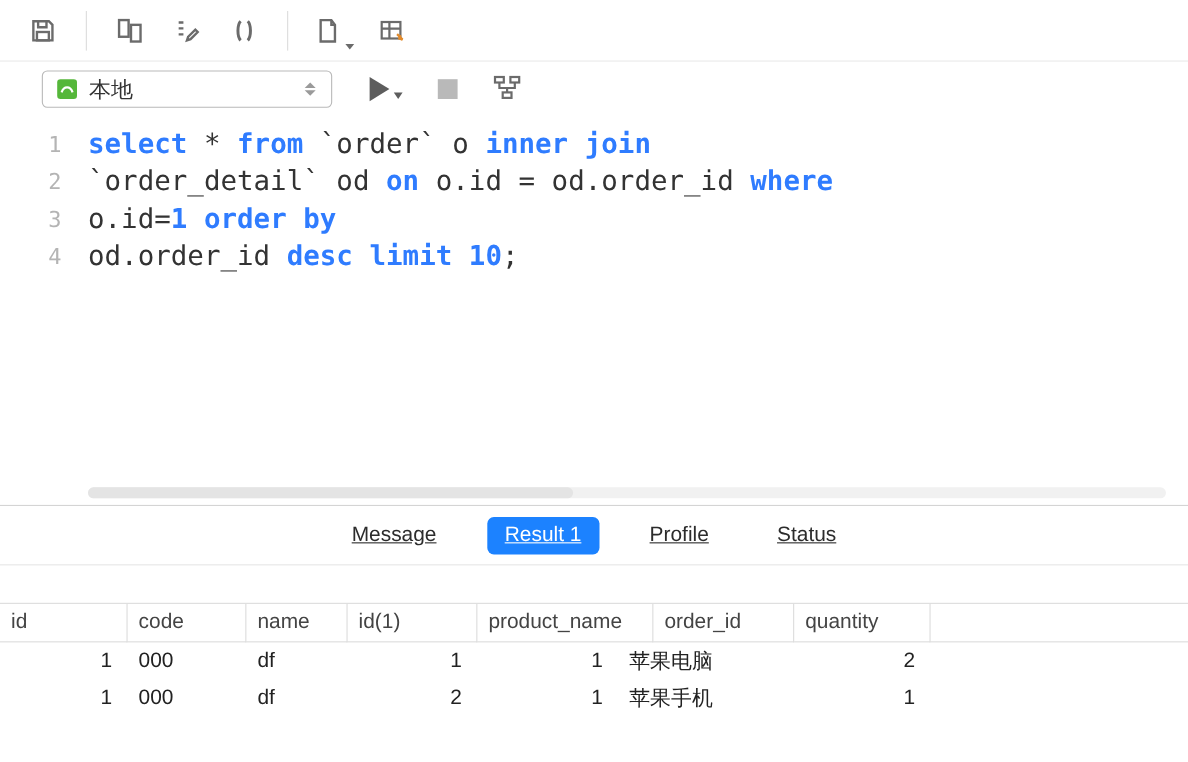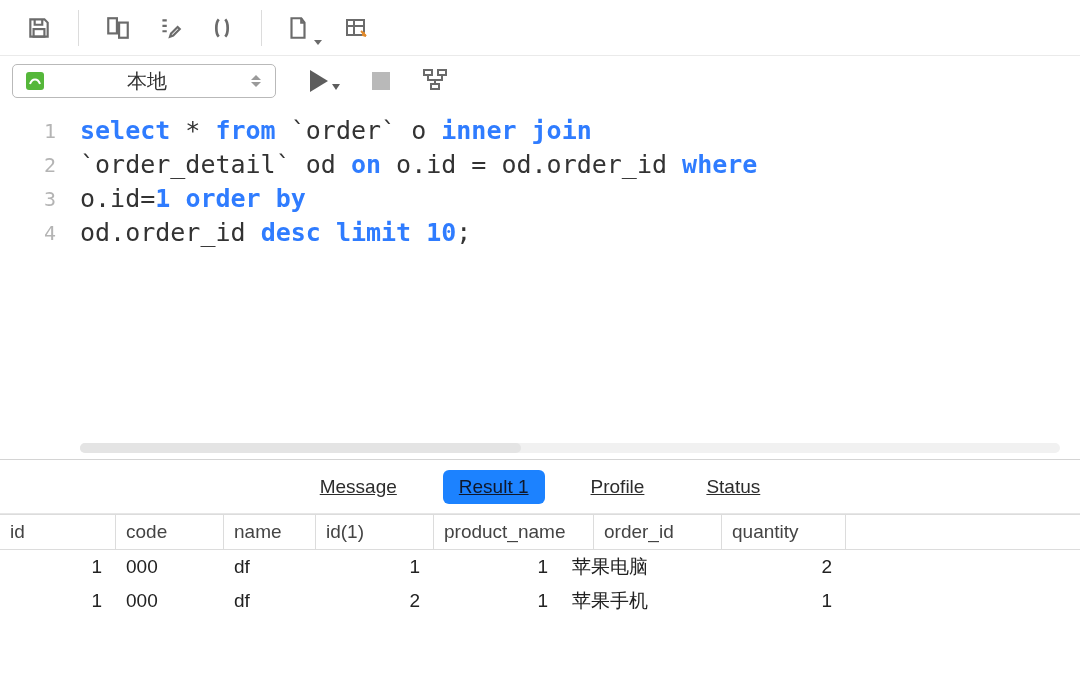--- a/index.html
+++ b/index.html
@@ -36,23 +36,22 @@
     width:0;height:0;border-left:4px solid transparent;border-right:4px solid transparent;
     border-top:5px solid #6b6b6b; margin-left:2px;
   }
   .tb-combo { display:flex; align-items:flex-end; }
 
   
   .conn-bar {
     height: 50px;
     display: flex;
     align-items: center;
-    padding: 0 12px;
+    padding: 0 38px;
     gap: 34px;
-    text-align: center;
   }
   .combo {
     height: 34px;
     border: 1px solid #b9b9b9;
     border-radius: 5px;
     display: flex;
     align-items: center;
     padding: 0 10px;
     cursor: pointer;
     gap: 8px;
@@ -141,26 +140,27 @@
   .rtab {
     font-size: 19px;
     padding: 6px 16px;
     cursor:pointer;
     color:#2c2c2c;
     border-radius: 6px;
     text-decoration: underline;
   }
   .rtab.active {
     background:#1c82ff;
-    color:#0f172a;
+    color:#ffffff;
   }
 
   
   .grid {
     width:100%;
+    margin-top:34px;
   }
   .grow { display:flex; align-items:stretch; height:36px; }
   .ghead .gcell {
     border-right: 1px solid #dcdcdc;
     border-bottom: 1px solid #dcdcdc;
     font-size: 19px;
     color:#444;
   }
   .ghead { border-top: 1px solid #dcdcdc; }
   .gcell {

